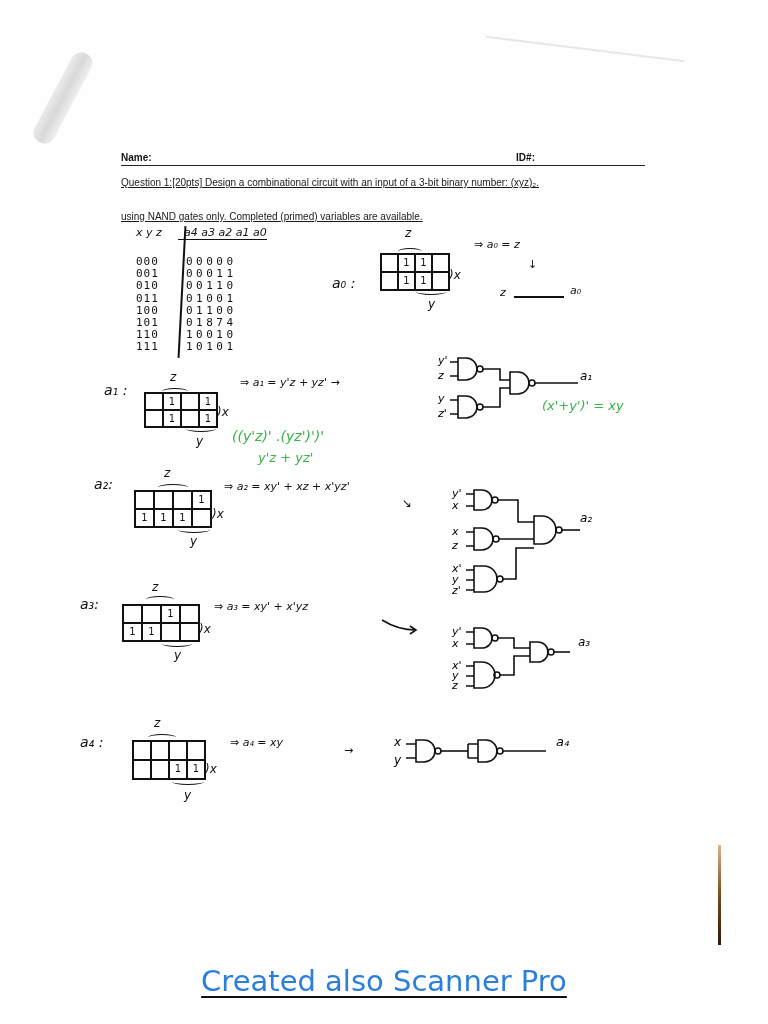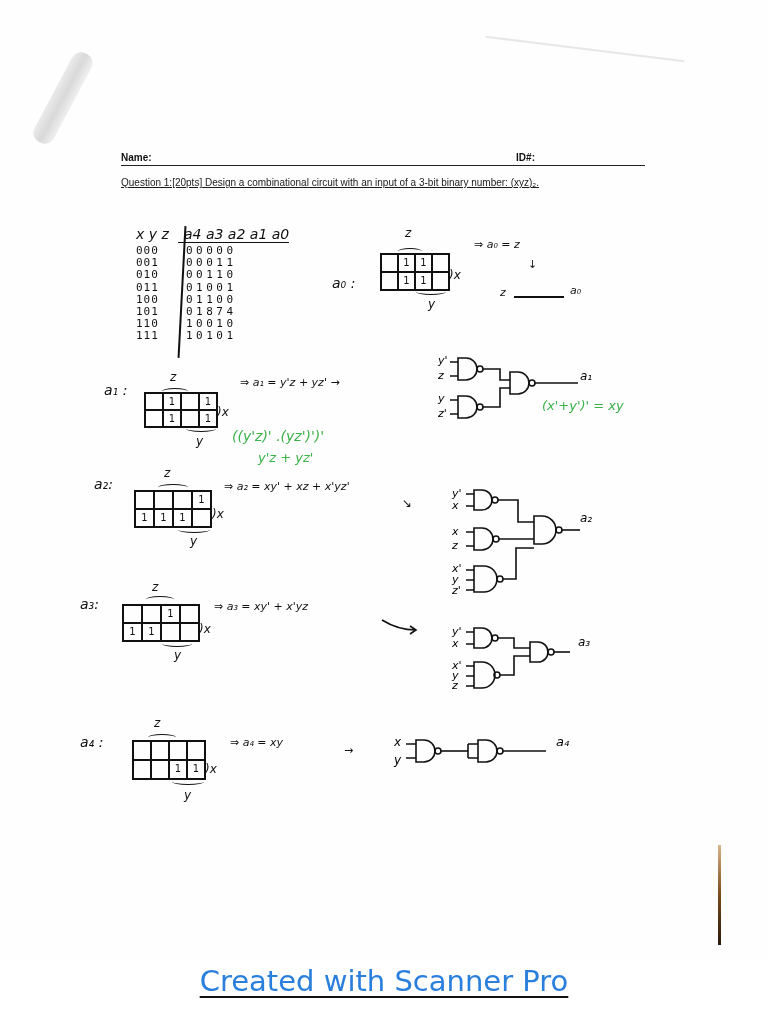--- a/index.html
+++ b/index.html
@@ -18,25 +18,25 @@
 
   .header { position: absolute; left: 121px; top: 152px; width: 524px; font-family: "Liberation Sans", sans-serif; }
   .name-row { display: flex; justify-content: space-between; font-size: 10px; font-weight: bold; border-bottom: 1.5px solid #222; padding-bottom: 2px; }
   .name-row .id { margin-right: 110px; }
   .question { font-size: 10px; line-height: 17px; margin-top: 8px; color: #1a1a1a; text-decoration: underline; }
   .question .qlabel { text-decoration: underline; }
   .green { color: #3bb24a; }
 
   
   .tt { position: absolute; left: 136px; top: 226px; }
-  .tt-head { display: flex; font-family: "DejaVu Sans", sans-serif; font-style: italic; font-size: 14px; }
+  .tt-head { display: flex; font-family: "DejaVu Sans", sans-serif; font-style: italic; font-size: 11px; }
   .tt-head .in { width: 42px; }
   .tt-head .out { padding-left: 6px; border-bottom: 1.5px solid #111; }
   .tt-divider { position: absolute; left: 45px; top: 0; width: 1.5px; height: 132px; background: #111; transform: rotate(3deg); }
-  .tt-rows { font-family: "DejaVu Sans Mono", monospace; font-size: 11px; line-height: 12.2px; margin-top: 2px; }
+  .tt-rows { font-family: "DejaVu Sans Mono", monospace; font-size: 11px; line-height: 12.2px; margin-top: 16px; }
   .tt-row { display: flex; }
   .tt-row .in { width: 50px; letter-spacing: 1px; }
   .tt-row .out { letter-spacing: 3.5px; }
 
   
   .kmap { position: absolute; display: grid; grid-template-columns: repeat(4, 1fr); grid-template-rows: 1fr 1fr; border: 1.6px solid #111; }
   .kmap div { border: 1px solid #111; font-size: 10px; text-align: center; line-height: 15px; font-family: "DejaVu Sans", sans-serif; }
   .kmap-label { position: absolute; font-family: "DejaVu Sans", sans-serif; font-style: italic; font-size: 12px; }
   .arc-top { position: absolute; border-top: 1.5px solid #111; border-radius: 50% 50% 0 0; height: 6px; }
   .arc-bot { position: absolute; border-bottom: 1.5px solid #111; border-radius: 0 0 50% 50%; height: 6px; }
@@ -61,20 +61,21 @@
   <div class="edge-line"></div>
 
   <div class="header">
     <div class="name-row">
       <span>Name:</span>
       <span class="id">ID#:</span>
     </div>
     <div class="question">
       <span class="qlabel">Question 1:[20pts]</span><span> Design a combinational circuit with an input of a 3-bit binary number:  (xyz)₂.</span><br>
       <br>
+      <span>using NAND gates only. Completed (primed) variables are available.</span>
     </div>
   </div>
 
   <div class="tt">
     <div class="tt-divider"></div>
     <div class="tt-head">
       <span class="in">x y z</span>
       <span class="out">a4 a3 a2 a1 a0</span>
     </div>
     <div class="tt-rows">
@@ -293,14 +294,14 @@
       <circle cx="106" cy="17" r="3"></circle>
       <path d="M109 17 H152"></path>
     </g>
     <text x="0" y="12" font-size="12" font-style="italic" font-family="DejaVu Sans, sans-serif">x</text>
     <text x="0" y="30" font-size="12" font-style="italic" font-family="DejaVu Sans, sans-serif">y</text>
     <text x="162" y="12" font-size="13" font-style="italic" font-family="DejaVu Sans, sans-serif">a₄</text>
   </svg>
 </div>
 
 <div class="footer-link">
-  <span>Created with Scanner Pro</span>
+  <span>Created also Scanner Pro</span>
 </div>
 
 </body></html>

